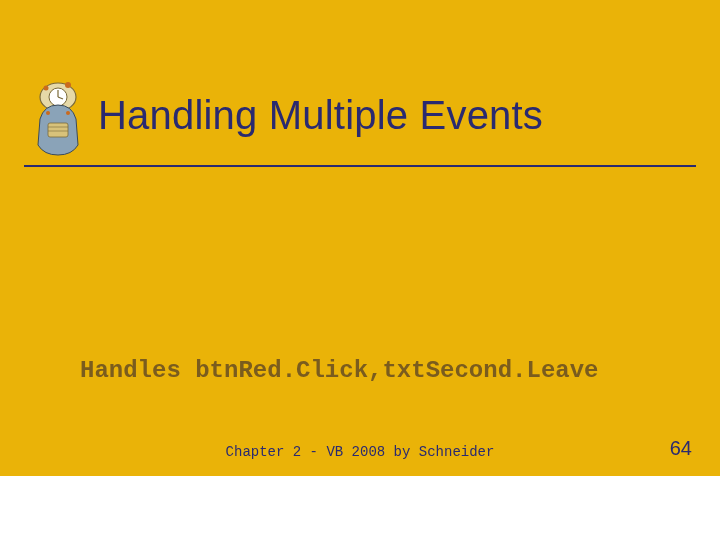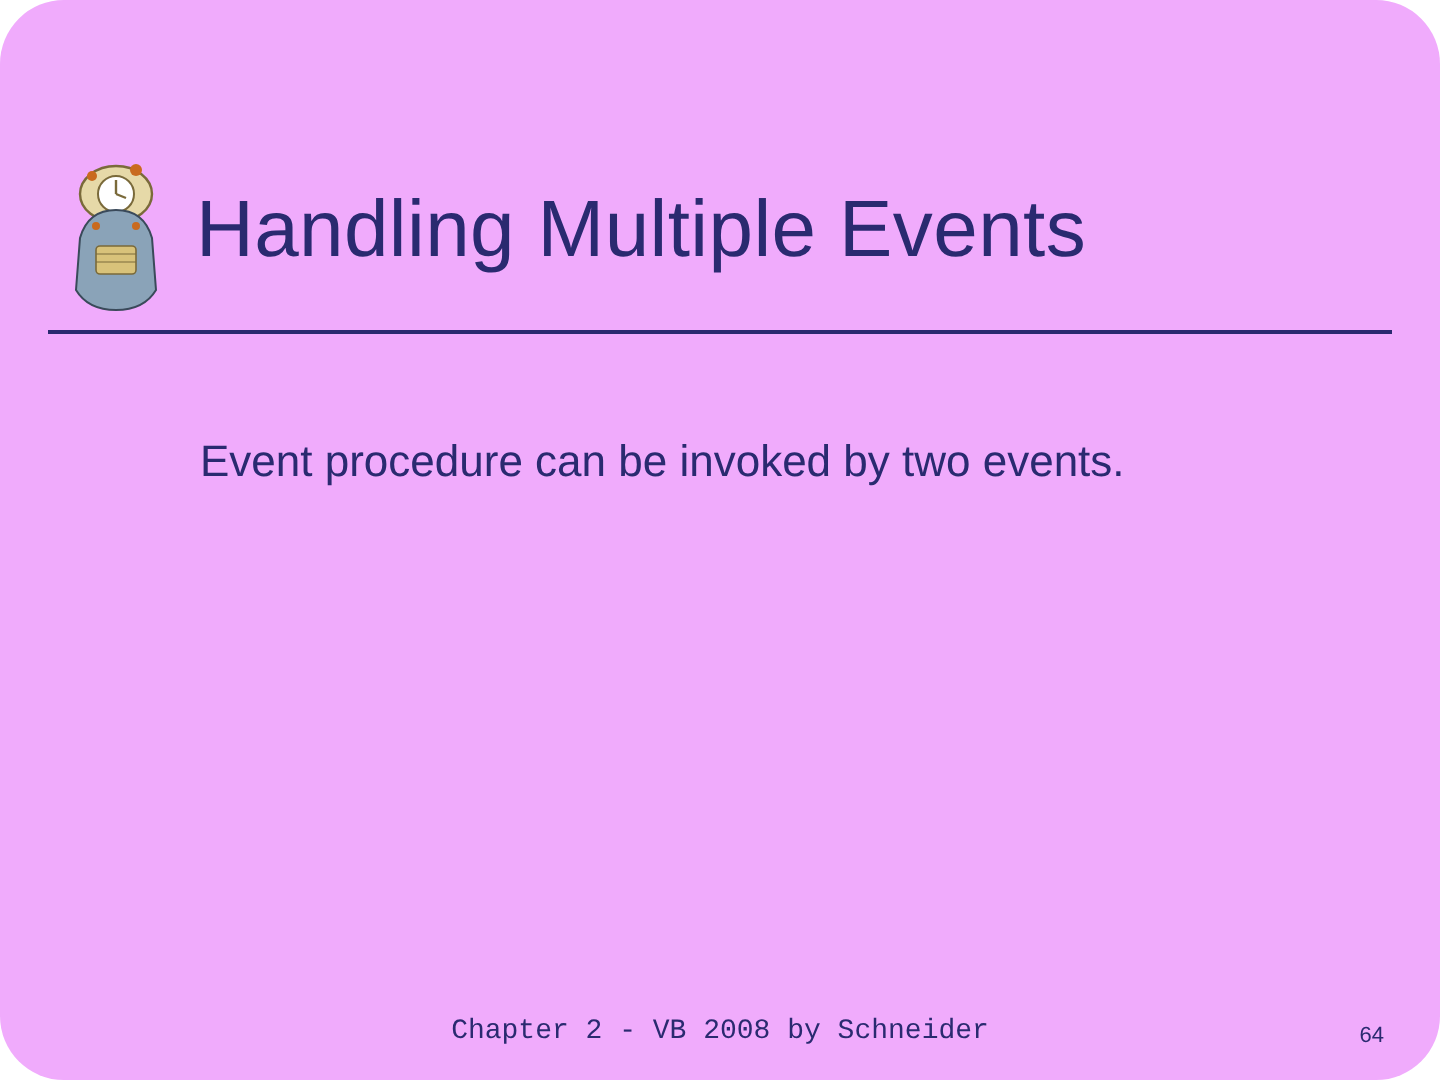--- a/index.html
+++ b/index.html
@@ -1,22 +1,21 @@
 <!DOCTYPE html>
 <html><head>
 <meta charset="utf-8">
 <style>
   * { margin: 0; padding: 0; box-sizing: border-box; }
   html, body { width: 720px; height: 540px; background: #fff; font-family: Arial, Helvetica, sans-serif; }
   .slide {
     width: 720px;
-    height: 540px;
+    height: 476px;
     position: relative;
-    background: #f0abfc;
-    border-radius: 32px;
+    background: #eab308;
   }
   .header-row {
     position: absolute;
     top: 64px;
     left: 24px;
     right: 24px;
     height: 103px;
     border-bottom: 2.5px solid #2a2a70;
     display: flex;
     align-items: center;
@@ -67,21 +66,21 @@
     width: 100%;
     text-align: center;
     font-size: 14px;
     color: #2a2a70;
     font-family: Liberation Mono, monospace;
   }
   .footer-page {
     position: absolute;
     bottom: 16px;
     right: 28px;
-    font-size: 11px;
+    font-size: 20px;
     color: #2a2a70;
     font-family: Arial, Helvetica, sans-serif;
   }
 </style>
 </head>
 <body>
 
 <div class="slide">
 
   <div class="header-row">
@@ -97,23 +96,23 @@
         <rect x="24" y="52" width="20" height="14" rx="2" fill="#d8c27a" stroke="#7a6a3a" stroke-width="0.8"></rect>
         <line x1="24" y1="56" x2="44" y2="56" stroke="#7a6a3a" stroke-width="0.6"></line>
         <line x1="24" y1="60" x2="44" y2="60" stroke="#7a6a3a" stroke-width="0.6"></line>
         <circle cx="24" cy="42" r="2" fill="#c96a1e"></circle>
         <circle cx="44" cy="42" r="2" fill="#c96a1e"></circle>
       </svg>
     </div>
     <h1 class="title">Handling Multiple Events</h1>
   </div>
 
-  <div class="subtitle">Event procedure can be invoked by two events.</div>
 
   <div class="codeblock">
+    <span class="code-line indent-1">Handles btnRed.Click,txtSecond.Leave</span>
     
     
   </div>
 
   <div class="footer-center">Chapter 2 - VB 2008 by Schneider</div>
   <div class="footer-page">64</div>
 
 </div>
 
 </body></html>

